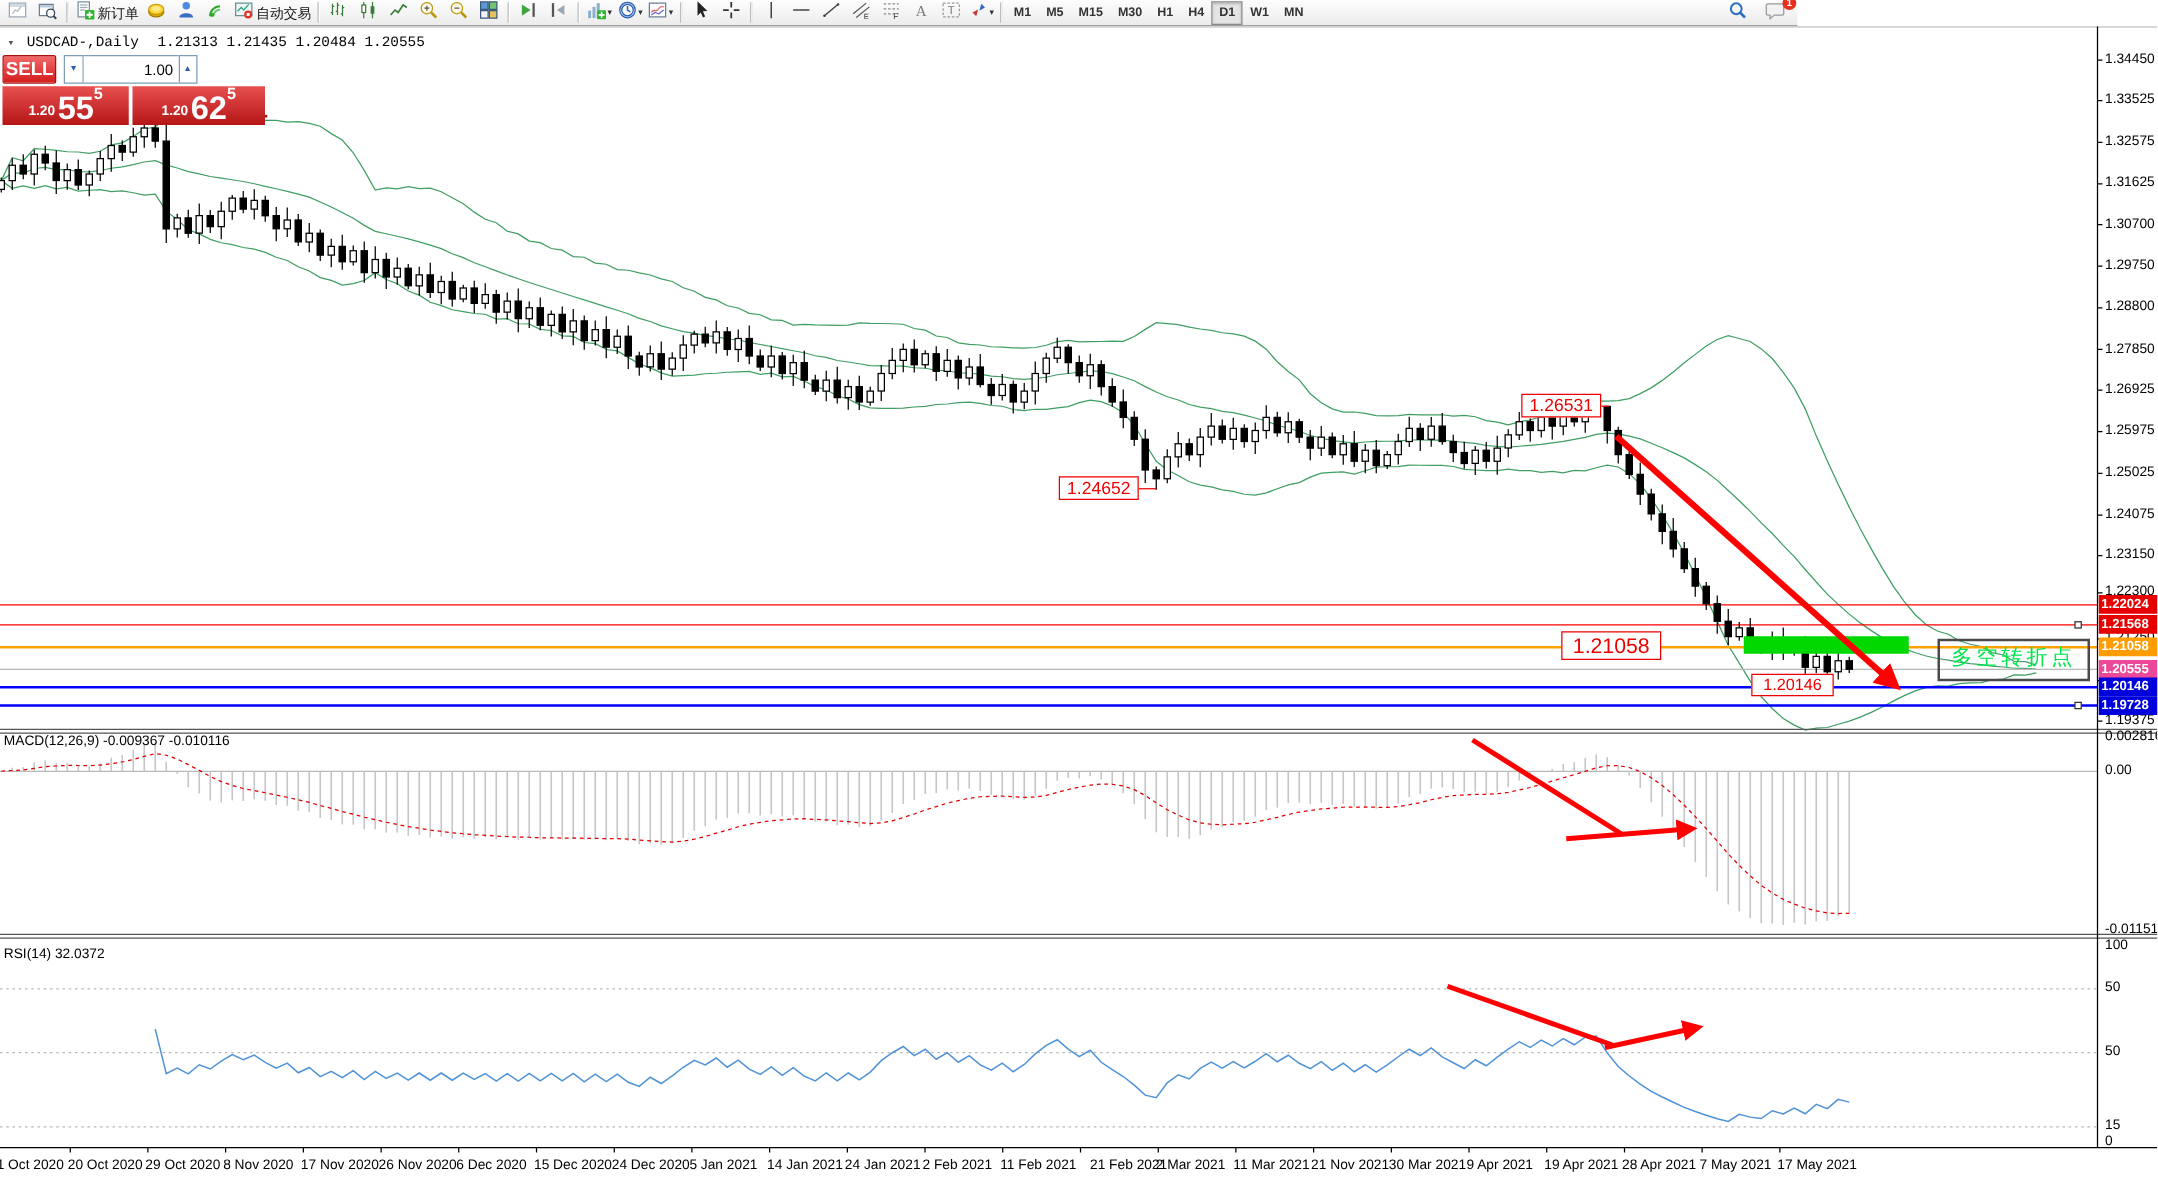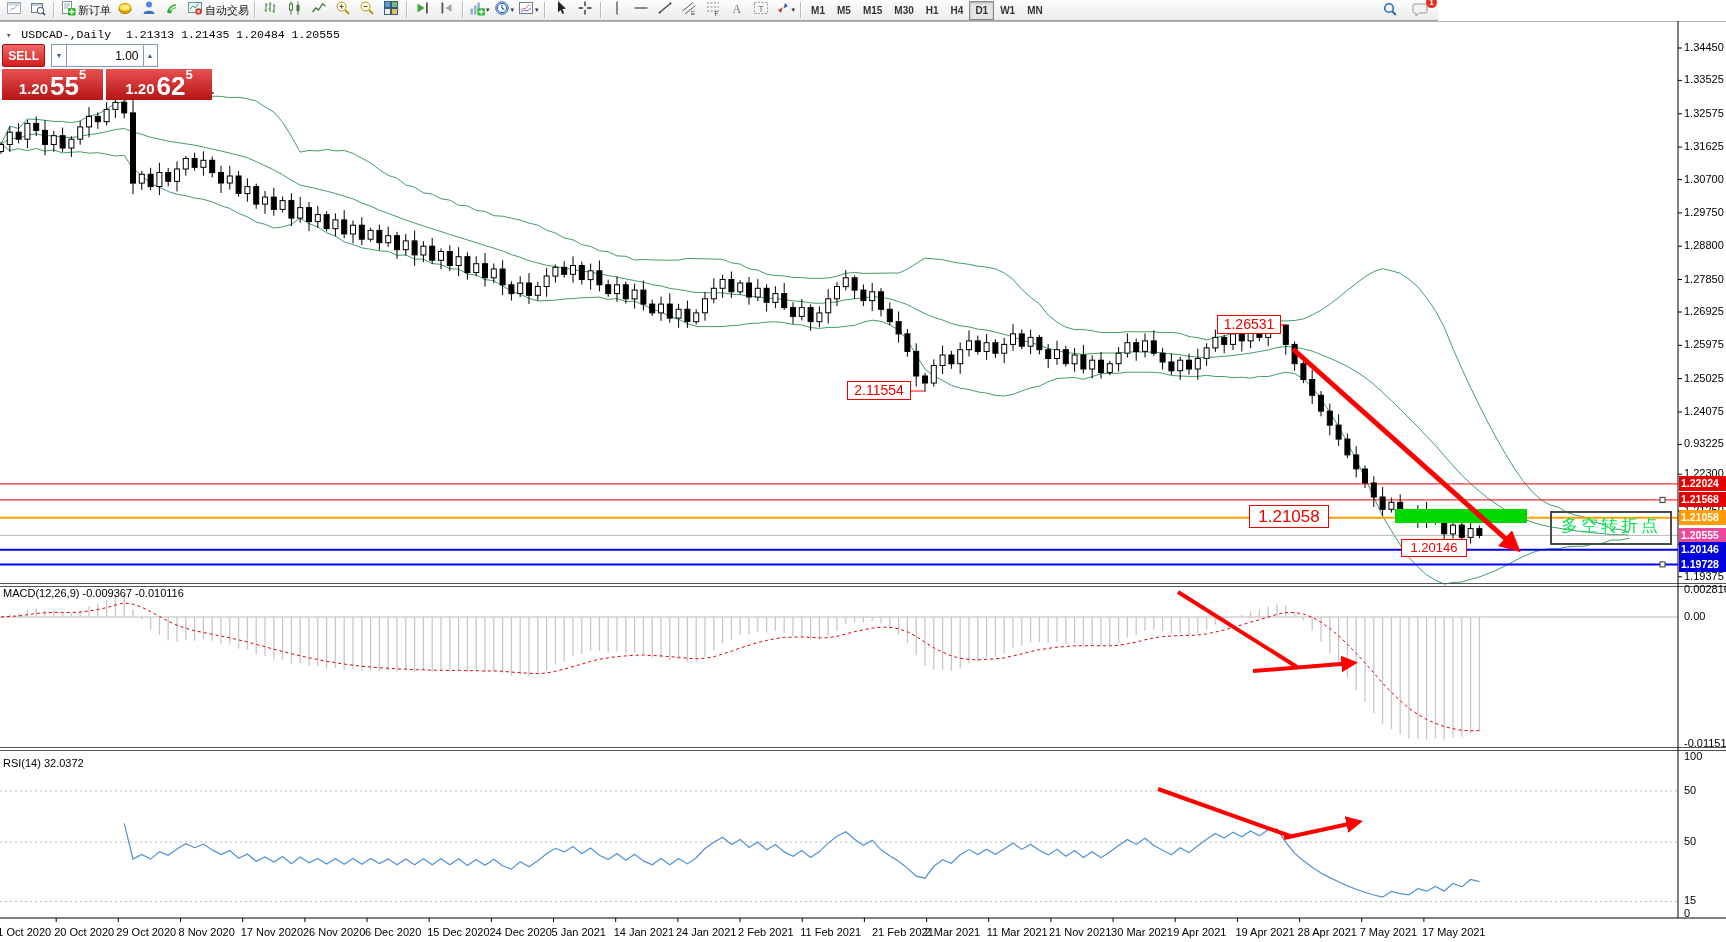--- a/index.html
+++ b/index.html
@@ -22,30 +22,30 @@
   #chart-title .dash{color:#555;font-size:9px;margin-right:3px;}
   .axlab{position:absolute;left:1684px;font-size:11px;color:#000;}
   .pricebox{position:absolute;left:1679px;width:46px;height:15px;line-height:15px;color:#fff;font-size:10.5px;font-weight:bold;padding-left:2px;}
   .indlab{position:absolute;left:3px;font-size:11px;color:#000;}
   .datelab{position:absolute;top:905px;font-size:11px;color:#000;}
   .anno{position:absolute;background:#fff;border:1px solid #e00;color:#e00;text-align:center;box-sizing:border-box;pointer-events:auto;}
   #cn-note{position:absolute;border:2px solid #4a4a4a;color:#00e64d;background:transparent;font-size:17px;letter-spacing:3px;text-align:center;pointer-events:auto;}
   
   #oneclick{position:absolute;left:2px;top:23px;width:212px;height:57px;pointer-events:auto;}
   #oc-row1{display:flex;height:23px;align-items:stretch;}
-  .ocbtn{background:linear-gradient(#f26a6a,#d41c1c);border:1px solid #a80f0f;border-radius:2px;color:#fff;font-size:12px;font-weight:bold;display:flex;align-items:center;justify-content:center;}
+  .ocbtn{background:linear-gradient(#f26a6a,#d41c1c);border:1px solid #a80f0f;border-radius:2px;color:#fff;font-size:15px;font-weight:bold;display:flex;align-items:center;justify-content:center;}
   #oc-sell{width:44px;}
   #oc-buy{width:44px;margin-left:13px;margin-top:48px;}
   .spin{width:14px;background:#fff;border:1px solid #7f9db9;color:#2a5db0;font-size:7px;display:flex;align-items:center;justify-content:center;}
   #oc-vol{width:70px;border:1px solid #7f9db9;border-left:none;border-right:none;font-size:12px;text-align:right;padding-right:4px;color:#000;font-family:"Liberation Sans",sans-serif;}
   #oc-row2{display:flex;height:31px;margin-top:2px;}
   .ocpanel{background:linear-gradient(#e85050,#b51515);color:#fff;display:flex;align-items:flex-end;justify-content:center;padding-bottom:1px;}
   #oc-bid{width:101px;margin-right:3px;}
   #oc-ask{width:106px;}
-  .oc-small{font-size:15px;font-weight:bold;margin-right:2px;line-height:20px;}
+  .oc-small{font-size:11px;font-weight:bold;margin-right:2px;line-height:20px;}
   .oc-big{font-size:26px;font-weight:bold;line-height:26px;}
   .oc-sup{font-size:13px;font-weight:bold;line-height:30px;vertical-align:top;position:relative;top:-9px;}
 </style>
 </head>
 <body>
 
 <div id="app">
   <div id="toolbar">
       <div class="tbtn">
         <span><svg width="16" height="16" viewBox="0 0 16 16">
@@ -900,21 +900,21 @@
         <div class="axlab" style="top:85.8px">1.32575</div>
         <div class="axlab" style="top:119.1px">1.31625</div>
         <div class="axlab" style="top:151.6px">1.30700</div>
         <div class="axlab" style="top:184.9px">1.29750</div>
         <div class="axlab" style="top:218.2px">1.28800</div>
         <div class="axlab" style="top:251.5px">1.27850</div>
         <div class="axlab" style="top:284.0px">1.26925</div>
         <div class="axlab" style="top:317.3px">1.25975</div>
         <div class="axlab" style="top:350.6px">1.25025</div>
         <div class="axlab" style="top:384.0px">1.24075</div>
-        <div class="axlab" style="top:416.4px">0.93225</div>
+        <div class="axlab" style="top:416.4px">1.23150</div>
         <div class="axlab" style="top:446.2px">1.22300</div>
         <div class="axlab" style="top:483.1px">1.21250</div>
         <div class="axlab" style="top:516.4px">1.20300</div>
         <div class="axlab" style="top:548.8px">1.19375</div>
         <div class="pricebox" style="top:455.4px;background:#e60000">1.22024</div>
         <div class="pricebox" style="top:471.4px;background:#e60000">1.21568</div>
         <div class="pricebox" style="top:489.3px;background:#ff9c00">1.21058</div>
         <div class="pricebox" style="top:506.9px;background:#ec4899">1.20555</div>
         <div class="pricebox" style="top:521.3px;background:#0000dc">1.20146</div>
         <div class="pricebox" style="top:535.9px;background:#0000dc">1.19728</div>
@@ -944,19 +944,19 @@
         <div class="datelab" style="left:924.6px">2 Mar 2021</div>
         <div class="datelab" style="left:986.7px">11 Mar 2021</div>
         <div class="datelab" style="left:1048.9px">21 Nov 2021</div>
         <div class="datelab" style="left:1111.1px">30 Mar 2021</div>
         <div class="datelab" style="left:1173.2px">9 Apr 2021</div>
         <div class="datelab" style="left:1235.4px">19 Apr 2021</div>
         <div class="datelab" style="left:1297.6px">28 Apr 2021</div>
         <div class="datelab" style="left:1359.7px">7 May 2021</div>
         <div class="datelab" style="left:1421.9px">17 May 2021</div>
         <div class="anno" style="left:1217px;top:294px;width:64px;height:19px;font-size:14px;line-height:17px">1.26531</div>
-        <div class="anno" style="left:847px;top:360px;width:64px;height:19px;font-size:14px;line-height:17px">2.11554</div>
+        <div class="anno" style="left:847px;top:360px;width:64px;height:19px;font-size:14px;line-height:17px">1.24652</div>
         <div class="anno" style="left:1249px;top:484px;width:80px;height:23px;font-size:17px;line-height:21px">1.21058</div>
         <div class="anno" style="left:1401px;top:518px;width:66px;height:18px;font-size:13px;line-height:16px">1.20146</div>
         <div id="cn-note" style="left:1550px;top:490px;width:118px;height:30px;line-height:26px">多空转折点</div>
       </div>
   </div>
 </div>
 
 </body></html>

